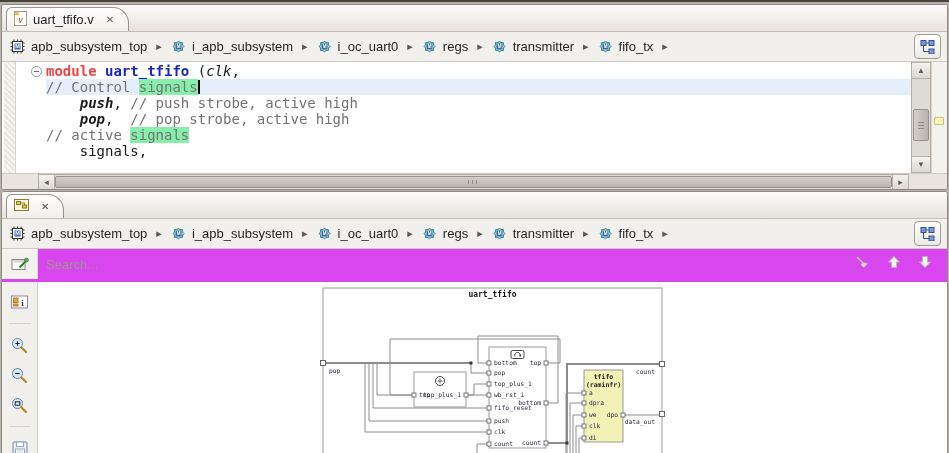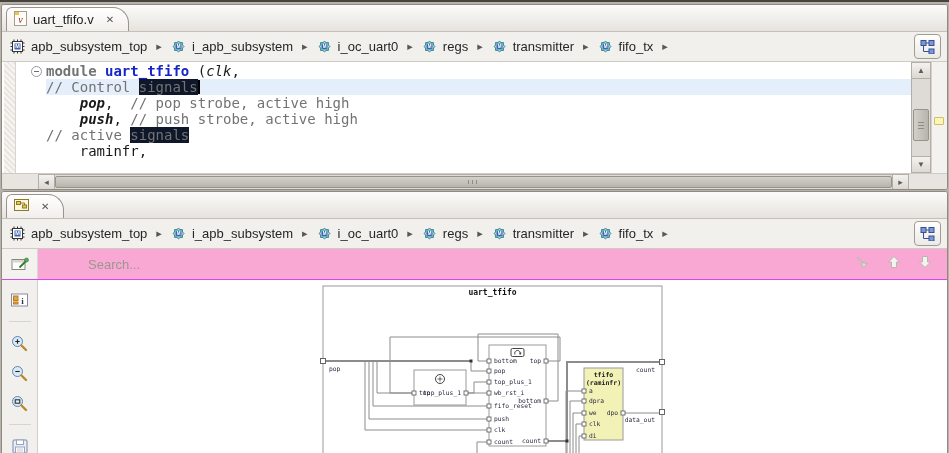--- a/index.html
+++ b/index.html
@@ -34,26 +34,26 @@
   .editor{position:relative;height:111px;background:#fff;}
   .hatch{position:absolute;left:2px;top:0;bottom:0;width:11px;border-right:1px solid #d8d5cf;
          background:repeating-linear-gradient(45deg,#e9e6e1 0 2px,#f7f5f2 2px 4px);}
   .foldicon{position:absolute;left:29px;top:4px;width:9px;height:9px;border:1px solid #9a97a0;
             border-radius:50%;}
   .foldicon::after{content:"";position:absolute;left:2px;top:3.5px;width:5px;height:1px;background:#6d6a74;}
   .code{position:absolute;left:44px;top:1px;right:36px;
         font:14px/16px "DejaVu Sans Mono",monospace;color:#1a1a1a;}
   .cl{height:16px;white-space:pre;}
   .cl.cur{background:#e4effb;}
-  .kw{color:#737373;font-weight:bold;}
+  .kw{color:#ef4444;font-weight:bold;}
   .mod{color:#1625c8;font-weight:bold;}
   .port{font-style:italic;}
   .portb{font-style:italic;font-weight:bold;}
   .cm{color:#737373;}
-  .hl{background:#0f172a;}
+  .hl{background:#86efac;}
   .caret{display:inline-block;width:2px;height:14px;background:#000;vertical-align:-2px;}
 
   
   .vscroll{position:absolute;right:16px;top:0;bottom:0;width:18px;background:#dedbd6;
            border:1px solid #b3afa8;}
   .vbtn{position:absolute;left:0;right:0;height:15px;background:linear-gradient(#f4f2ef,#dcd8d2);
         border-bottom:1px solid #b3afa8;text-align:center;font-size:8px;color:#5f5c56;line-height:15px;}
   .vbtn.down{top:auto;bottom:0;border-bottom:none;border-top:1px solid #b3afa8;}
   .vthumb{position:absolute;left:1px;right:1px;top:46px;height:30px;border:1px solid #989289;
           border-radius:2px;background:linear-gradient(90deg,#d3d0cb,#b8b4ad);}
@@ -69,21 +69,21 @@
   .hbtn{position:absolute;top:0;bottom:0;width:15px;background:linear-gradient(#f4f2ef,#dcd8d2);
         text-align:center;font-size:9px;color:#5f5c56;line-height:14px;}
   .hbtn.left{left:0;border-right:1px solid #b3afa8;}
   .hbtn.right{right:0;border-left:1px solid #b3afa8;}
   .hthumb{position:absolute;left:16px;right:16px;top:1px;bottom:1px;border:1px solid #989289;
           border-radius:2px;background:linear-gradient(#d3d0cb,#b8b4ad);}
   .hthumb::after{content:"";position:absolute;left:50%;margin-left:-6px;top:3px;bottom:3px;width:12px;
           background:repeating-linear-gradient(90deg,#8f8b84 0 1px,transparent 1px 4px);}
 
   
-  .searchrow{position:relative;height:30px;border-bottom:1px solid #d946ef;display:flex;background:#f9a8d4;gap:42px;}
+  .searchrow{position:relative;height:30px;border-bottom:3px solid #d946ef;display:flex;background:#d946ef;}
   .cell0{width:35px;background:#f4f2ef;border-right:1px solid #dbd7d1;display:flex;
          align-items:center;justify-content:center;}
   .searchinput{flex:1;border:none;outline:none;font-size:13px;color:#333;padding:0 8px;
          font-family:"Liberation Sans",sans-serif;background:transparent;}
   .searchinput::placeholder{color:#9b978f;}
   .sicons{display:flex;align-items:center;gap:15px;margin-right:14px;}
   .content{position:relative;display:flex;height:176px;}
   .stoolbar{width:35px;background:#f2f0ec;border-right:1px solid #d0ccc6;display:flex;
             flex-direction:column;align-items:center;padding-top:10px;gap:10px;}
   .tbtn{width:24px;height:22px;display:flex;align-items:center;justify-content:center;
@@ -185,24 +185,24 @@
           <rect x="9" y="10" width="5" height="5" fill="#7a98d8" stroke="#38508f"></rect>
         </svg>
       </button>
     </div>
     <div class="editor">
       <div class="hatch"></div>
       <div class="foldicon"></div>
       <div class="code" id="code">
           <div class="cl"><span class="kw">module</span><span class="pl"> </span><span class="mod">uart_tfifo</span><span class="pl"> (</span><span class="port">clk</span><span class="pl">,</span></div>
           <div class="cl cur"><span class="cm">// Control </span><span class="cm hl">signals</span><span class="caret"></span></div>
+          <div class="cl"><span class="pl">    </span><span class="portb">push</span><span class="pl">, </span><span class="cm">// push strobe, active high</span></div>
           <div class="cl"><span class="pl">    </span><span class="portb">pop</span><span class="pl">,  </span><span class="cm">// pop strobe, active high</span></div>
-          <div class="cl"><span class="pl">    </span><span class="portb">push</span><span class="pl">, </span><span class="cm">// push strobe, active high</span></div>
           <div class="cl"><span class="cm">// active </span><span class="cm hl">signals</span></div>
-          <div class="cl"><span class="pl">    </span><span class="pl">raminfr,</span></div>
+          <div class="cl"><span class="pl">    </span><span class="pl">signals,</span></div>
         </div>
       <div class="vscroll">
         <div class="vbtn">▲</div>
         <div class="vthumb"></div>
         <div class="vbtn down">▼</div>
       </div>
       <div class="overview">
         <i class="ovmark"></i>
       </div>
     </div>

